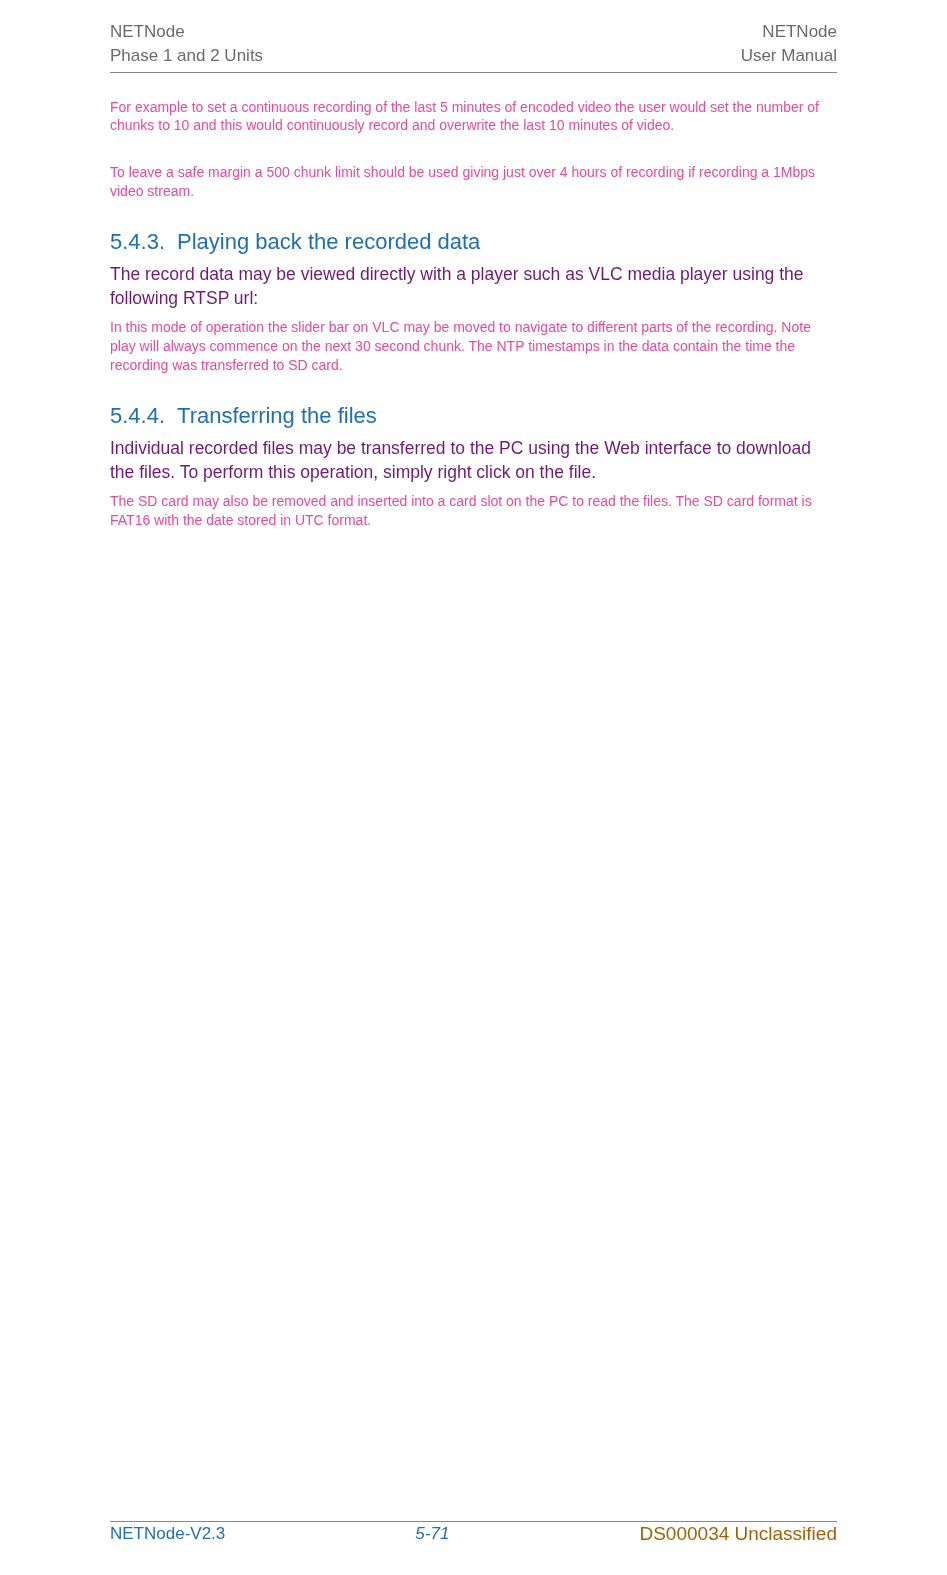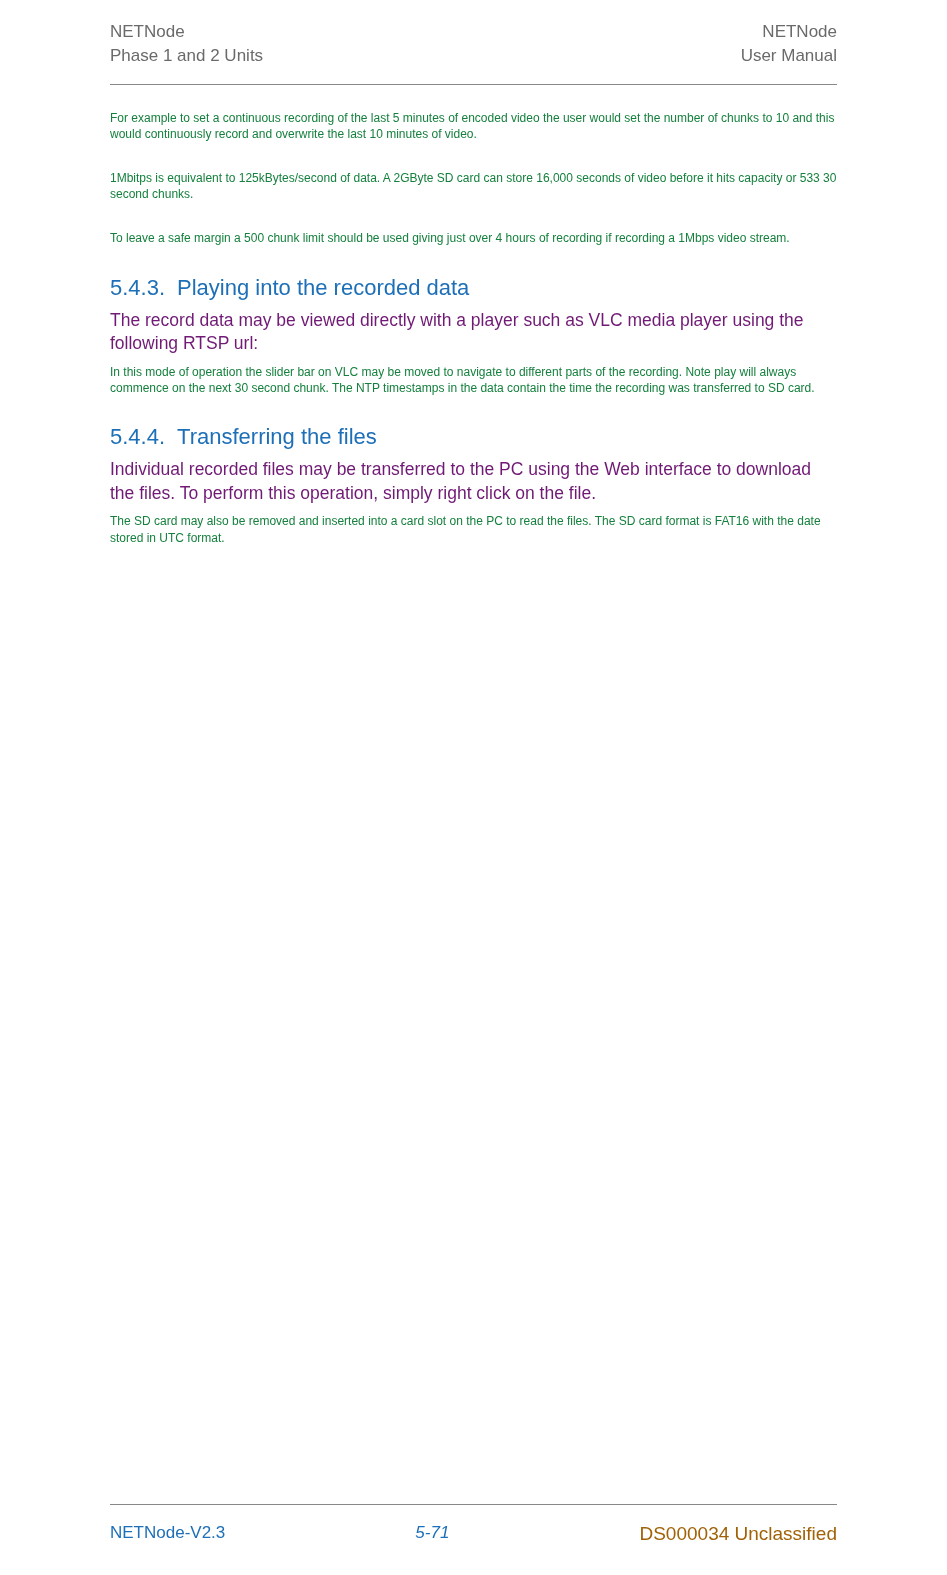--- a/index.html
+++ b/index.html
@@ -15,43 +15,43 @@
       position: relative;
       padding: 0;
     }
     .page-container {
       padding: 20px 110px 0 110px;
     }
     .header {
       display: flex;
       justify-content: space-between;
       align-items: flex-start;
-      padding-bottom: 16px;
+      padding-bottom: 4px;
       border-bottom: 1px solid #888;
       margin-bottom: 25px;
     }
     .header-left {
       text-align: left;
     }
     .header-right {
       text-align: right;
     }
     .header-line1 {
       font-size: 17px;
       color: #6a6a6a;
       line-height: 1.4;
     }
     .header-line2 {
       font-size: 17px;
       color: #6a6a6a;
       line-height: 1.4;
     }
     .body-text {
-      font-size: 12px;
-      color: #15803d;
+      font-size: 14px;
+      color: #ec4899;
       line-height: 1.35;
       margin-bottom: 28px;
     }
     .body-text-tight {
       font-size: 17.5px;
       color: #701a75;
       line-height: 1.35;
       margin-bottom: 8px;
     }
     .section-heading {
@@ -63,24 +63,24 @@
     }
     .section-number {
       margin-right: 12px;
     }
     .footer {
       position: absolute;
       bottom: 30px;
       left: 110px;
       right: 110px;
       border-top: 1px solid #888;
-      padding-top: 18px;
+      padding-top: 1px;
       display: flex;
       justify-content: space-between;
-      align-items: flex-start;
+      align-items: center;
     }
     .footer-left {
       font-size: 17px;
       color: #1d6fb7;
     }
     .footer-center {
       font-size: 17px;
       color: #1d6fb7;
       font-style: italic;
     }
@@ -101,26 +101,25 @@
     </div>
     <div class="header-right">
       <div class="header-line1">NETNode</div>
       <div class="header-line2">User Manual</div>
     </div>
   </div>
 
   <p class="body-text">For example to set a continuous recording of the last 5 minutes of encoded video the user would set the number of chunks to 10 and this would continuously record and overwrite the last 10 minutes of video.</p>
 
 
-  <p class="body-text">1Mbitps is equivalent to 125kBytes/second of data. A 2GByte SD card can store 16,000 seconds of video before it hits capacity or 533 30 second chunks.</p>
 
   <p class="body-text">To leave a safe margin a 500 chunk limit should be used giving just over 4 hours of recording if recording a 1Mbps video stream.</p>
 
   <h2 class="section-heading">
-    <span class="section-number">5.4.3.</span><span>Playing into the recorded data</span>
+    <span class="section-number">5.4.3.</span><span>Playing back the recorded data</span>
   </h2>
 
   <p class="body-text-tight">The record data may be viewed directly with a player such as VLC media player using the following RTSP url:</p>
 
 
   <p class="body-text">In this mode of operation the slider bar on VLC may be moved to navigate to different parts of the recording. Note play will always commence on the next 30 second chunk. The NTP timestamps in the data contain the time the recording was transferred to SD card.</p>
 
   <h2 class="section-heading">
     <span class="section-number">5.4.4.</span><span>Transferring the files</span>
   </h2>

